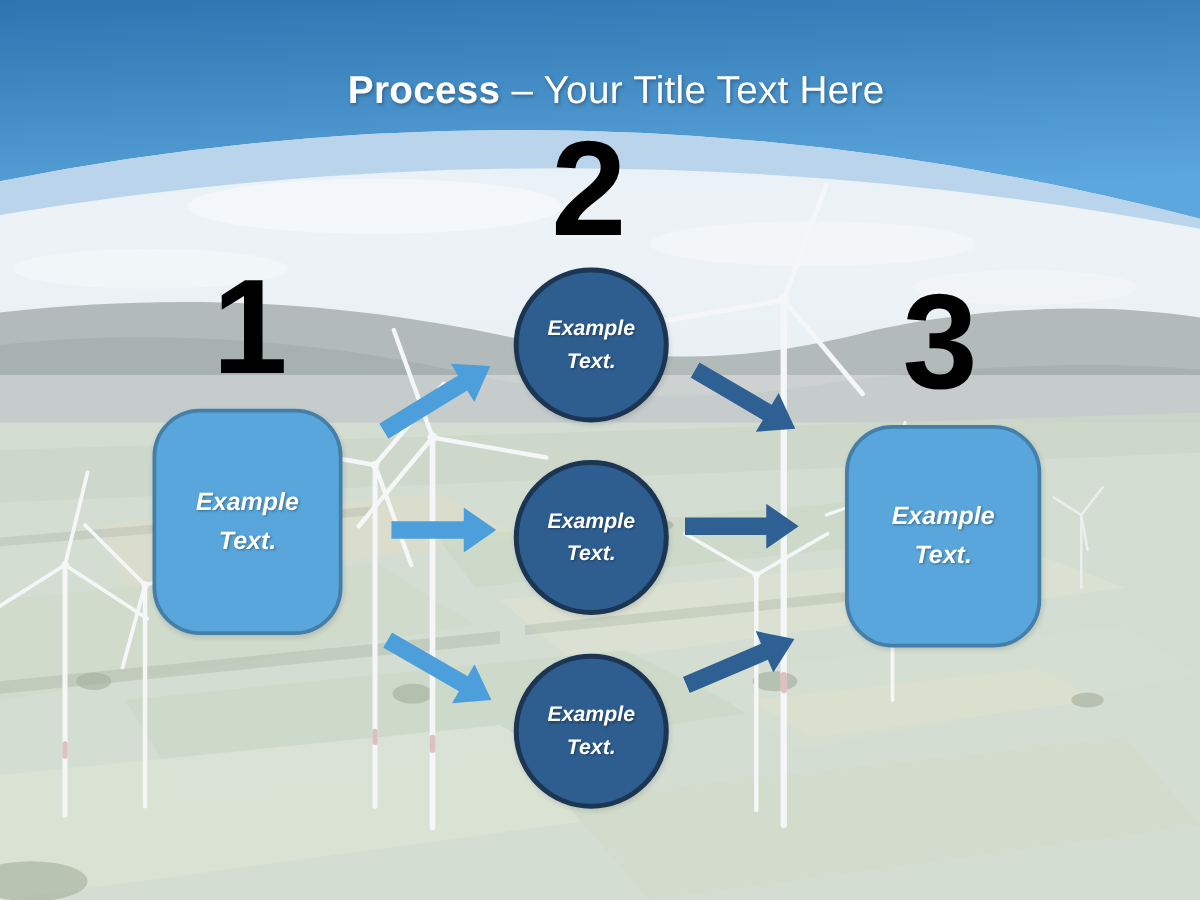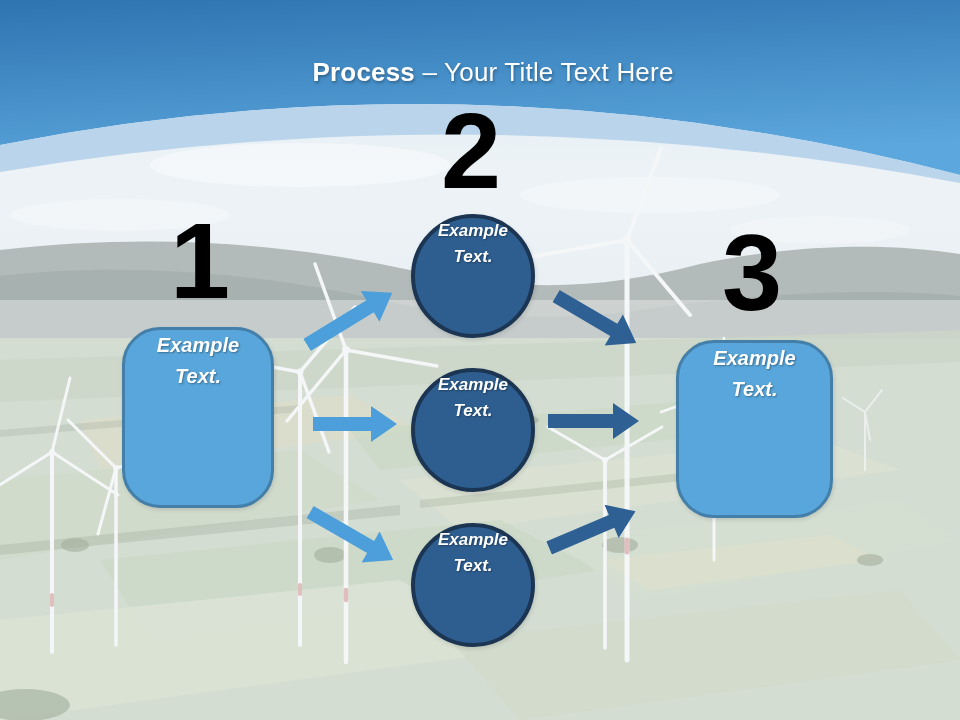--- a/index.html
+++ b/index.html
@@ -3,30 +3,30 @@
 <meta charset="utf-8">
 <style>
   html,body{margin:0;padding:0;background:#ffffff;}
   .slide{
     position:relative;width:960px;height:720px;overflow:hidden;
     font-family:"Liberation Sans",sans-serif;
   }
   .bg{position:absolute;left:0;top:0;width:960px;height:720px;}
   .title{
     position:absolute;top:52px;left:0;width:100%;padding-left:26px;box-sizing:border-box;
-    text-align:center;color:#ffffff;font-size:26px;line-height:40px;
+    text-align:center;color:#ffffff;font-size:31px;line-height:40px;
     text-shadow:1px 2px 3px rgba(0,0,0,0.30);letter-spacing:0.2px;
   }
   .title .bold{font-weight:700;}
   .big-number{
     position:absolute;width:100px;text-align:center;color:#000;
     font-weight:700;font-size:108px;line-height:0.95;
   }
   .shape{
-    position:absolute;display:flex;justify-content:center;
+    position:absolute;display:flex;align-items:center;justify-content:center;
     text-align:center;color:#ffffff;font-weight:700;font-style:italic;
     box-sizing:border-box;box-shadow:1px 2px 4px rgba(0,0,0,0.12);
   }
   .shape .lbl{text-shadow:1px 1px 2px rgba(0,0,0,0.35);}
   .rect-shape{
     background:#58A6DB;border:3px solid #447FA9;border-radius:38px;
     font-size:20px;line-height:31px;padding:0 26px;
   }
   .circle-shape{
     background:#2E5E90;border:4px solid #1B3552;border-radius:50%;

